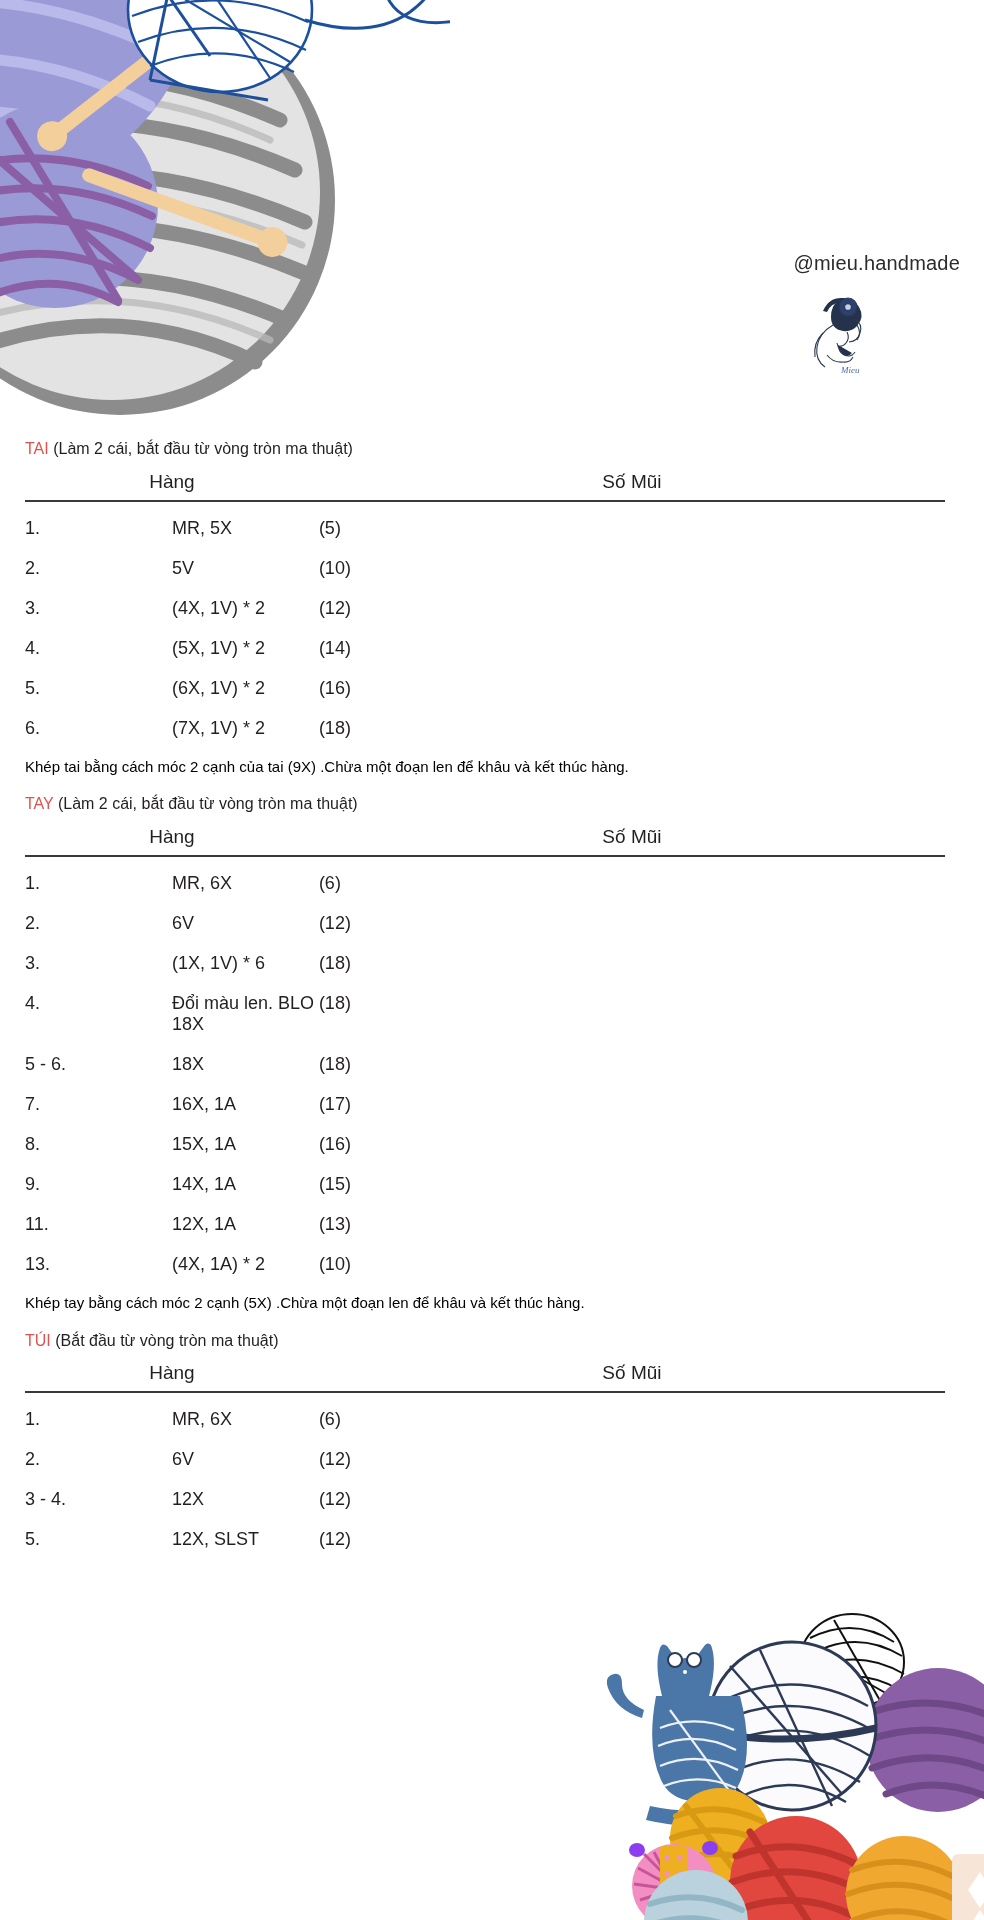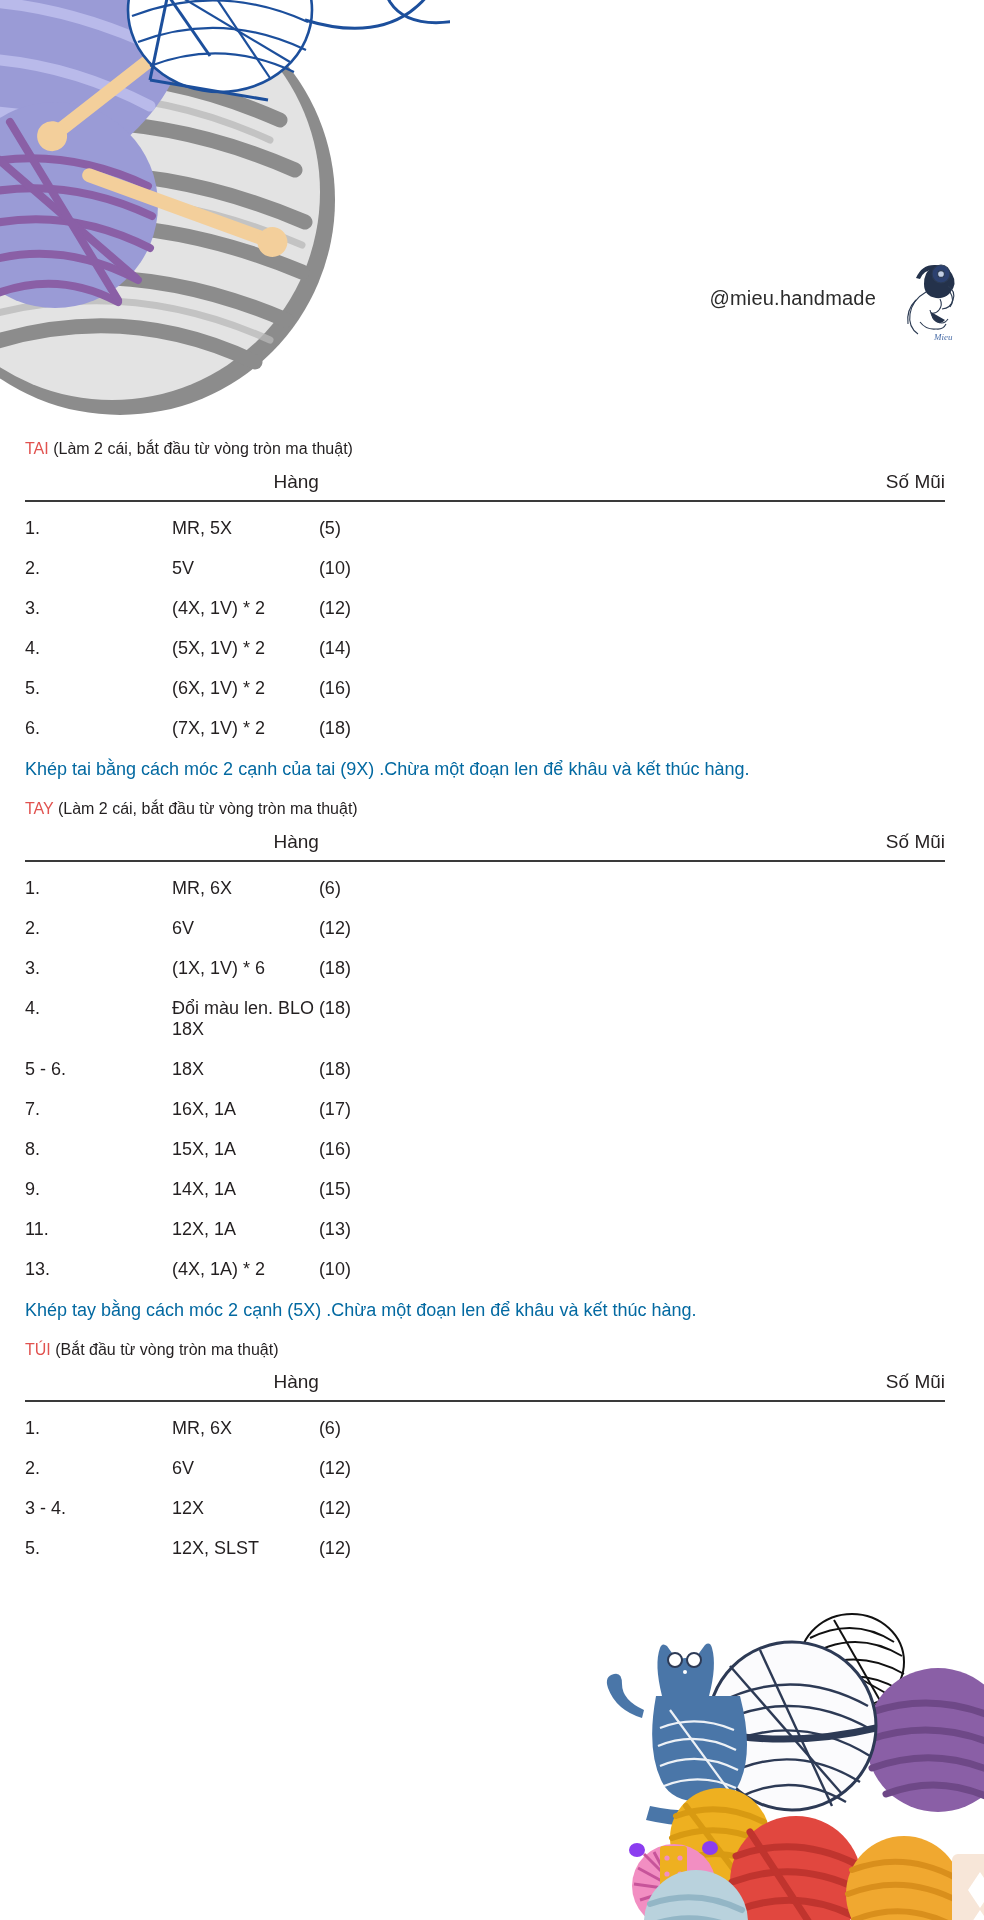--- a/index.html
+++ b/index.html
@@ -18,21 +18,21 @@
 
   
   .art { position: absolute; pointer-events: none; }
   #art-top-left { left: -150px; top: -130px; width: 600px; height: 560px; }
   #art-bottom-right { right: -10px; bottom: -10px; width: 460px; height: 330px; }
 
   
   #watermark {
     position: absolute;
     right: 24px; top: 252px;
-    display: flex; align-items: center; gap: 10px;
+    display: flex; align-items: flex-start; gap: 10px; flex-direction: column;
   }
   #watermark-handle {
     font-size: 20px; color: #2b2b2b; letter-spacing: .2px;
     font-family: "Liberation Sans", sans-serif;
   }
   #watermark-logo { width: 74px; height: 92px; }
 
   
   #content {
     position: absolute;
@@ -53,40 +53,40 @@
 
   table.pattern-table {
     width: 100%;
     border-collapse: collapse;
     table-layout: fixed;
   }
   table.pattern-table th {
     font-weight: normal;
     font-size: 19px;
     color: #231f20;
-    text-align: right;
+    text-align: center;
     padding: 0 0 7px 0;
     border-bottom: 2.2px solid #3a3a3a;
   }
   table.pattern-table td {
     font-size: 18px;
     color: #231f20;
     padding: 10px 0 9px 0;
     vertical-align: top;
   }
   .col-row-no { width: 115px; }
   .col-instruction { width: 560px; }
   .col-count { width: 245px; text-align: left; }
   th.col-count { text-align: left; margin-top: 30px; }
 
   tbody tr:first-child td { padding-top: 16px; }
 
   .section-note {
-    font-size: 18px;
-    color: #0369a1;
+    font-size: 15px;
+    color: #000000;
     margin: 8px 0 14px 0;
     line-height: 1.5;
     white-space: nowrap;
   }
 </style>
 </head>
 <body>
 
 <div id="page">
 

